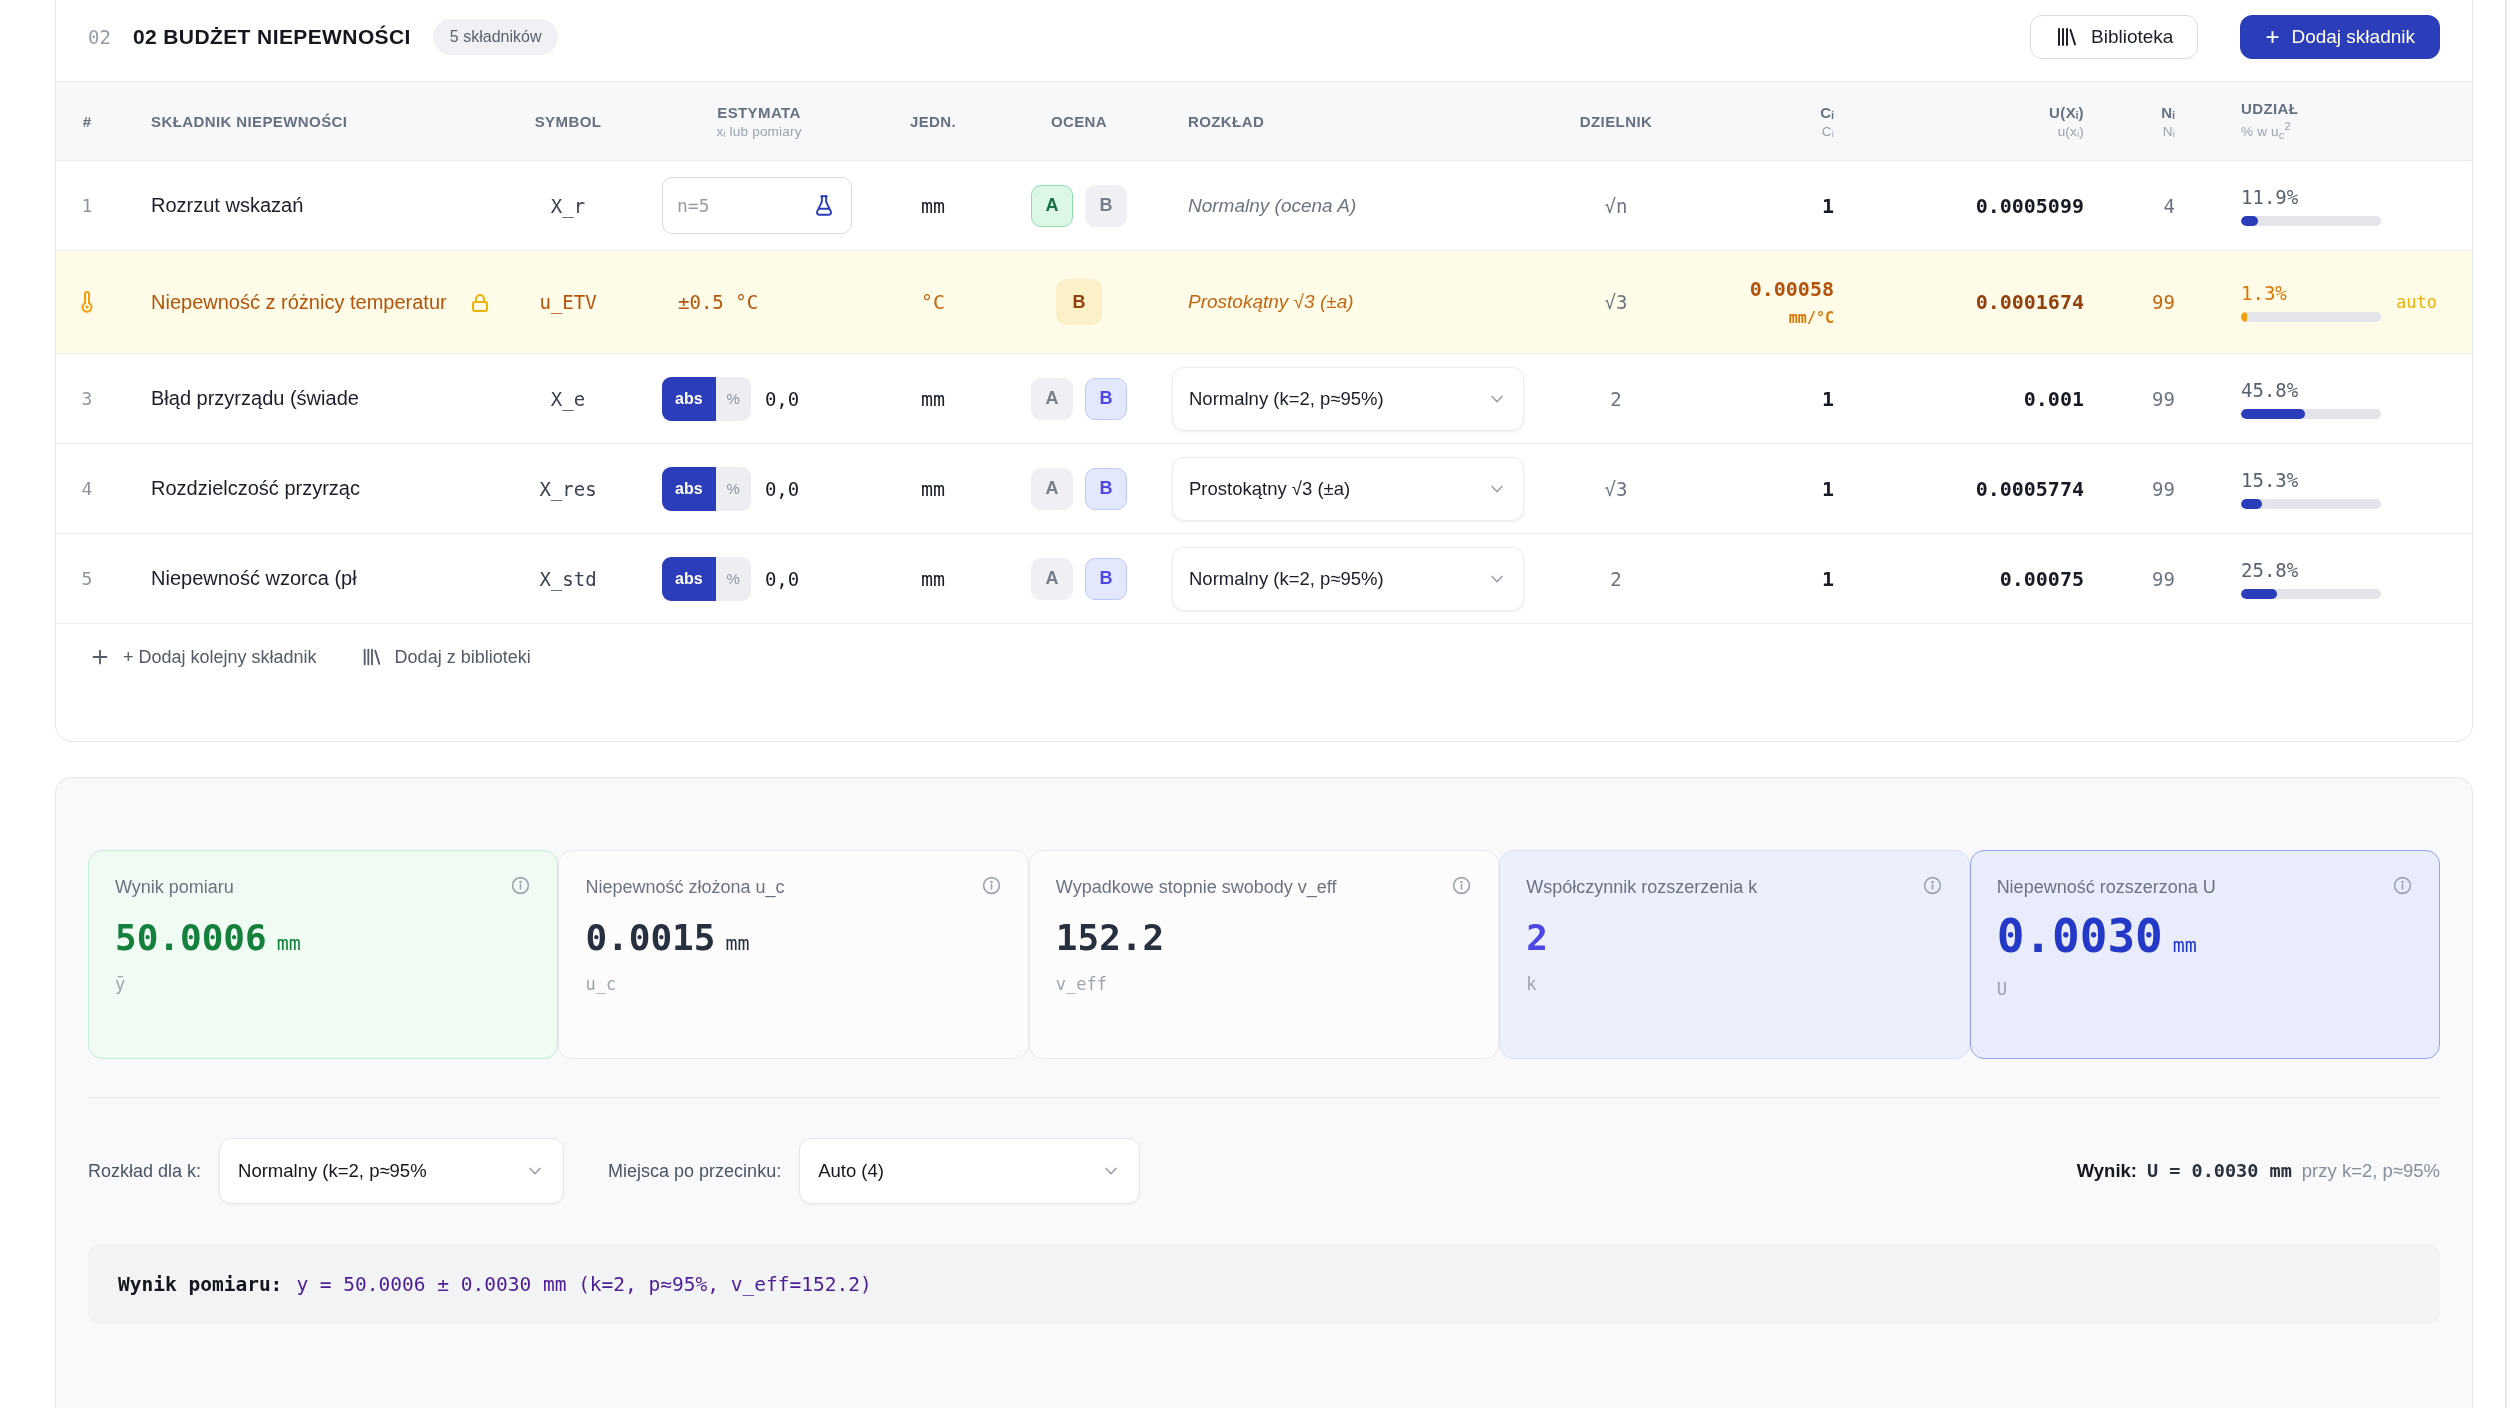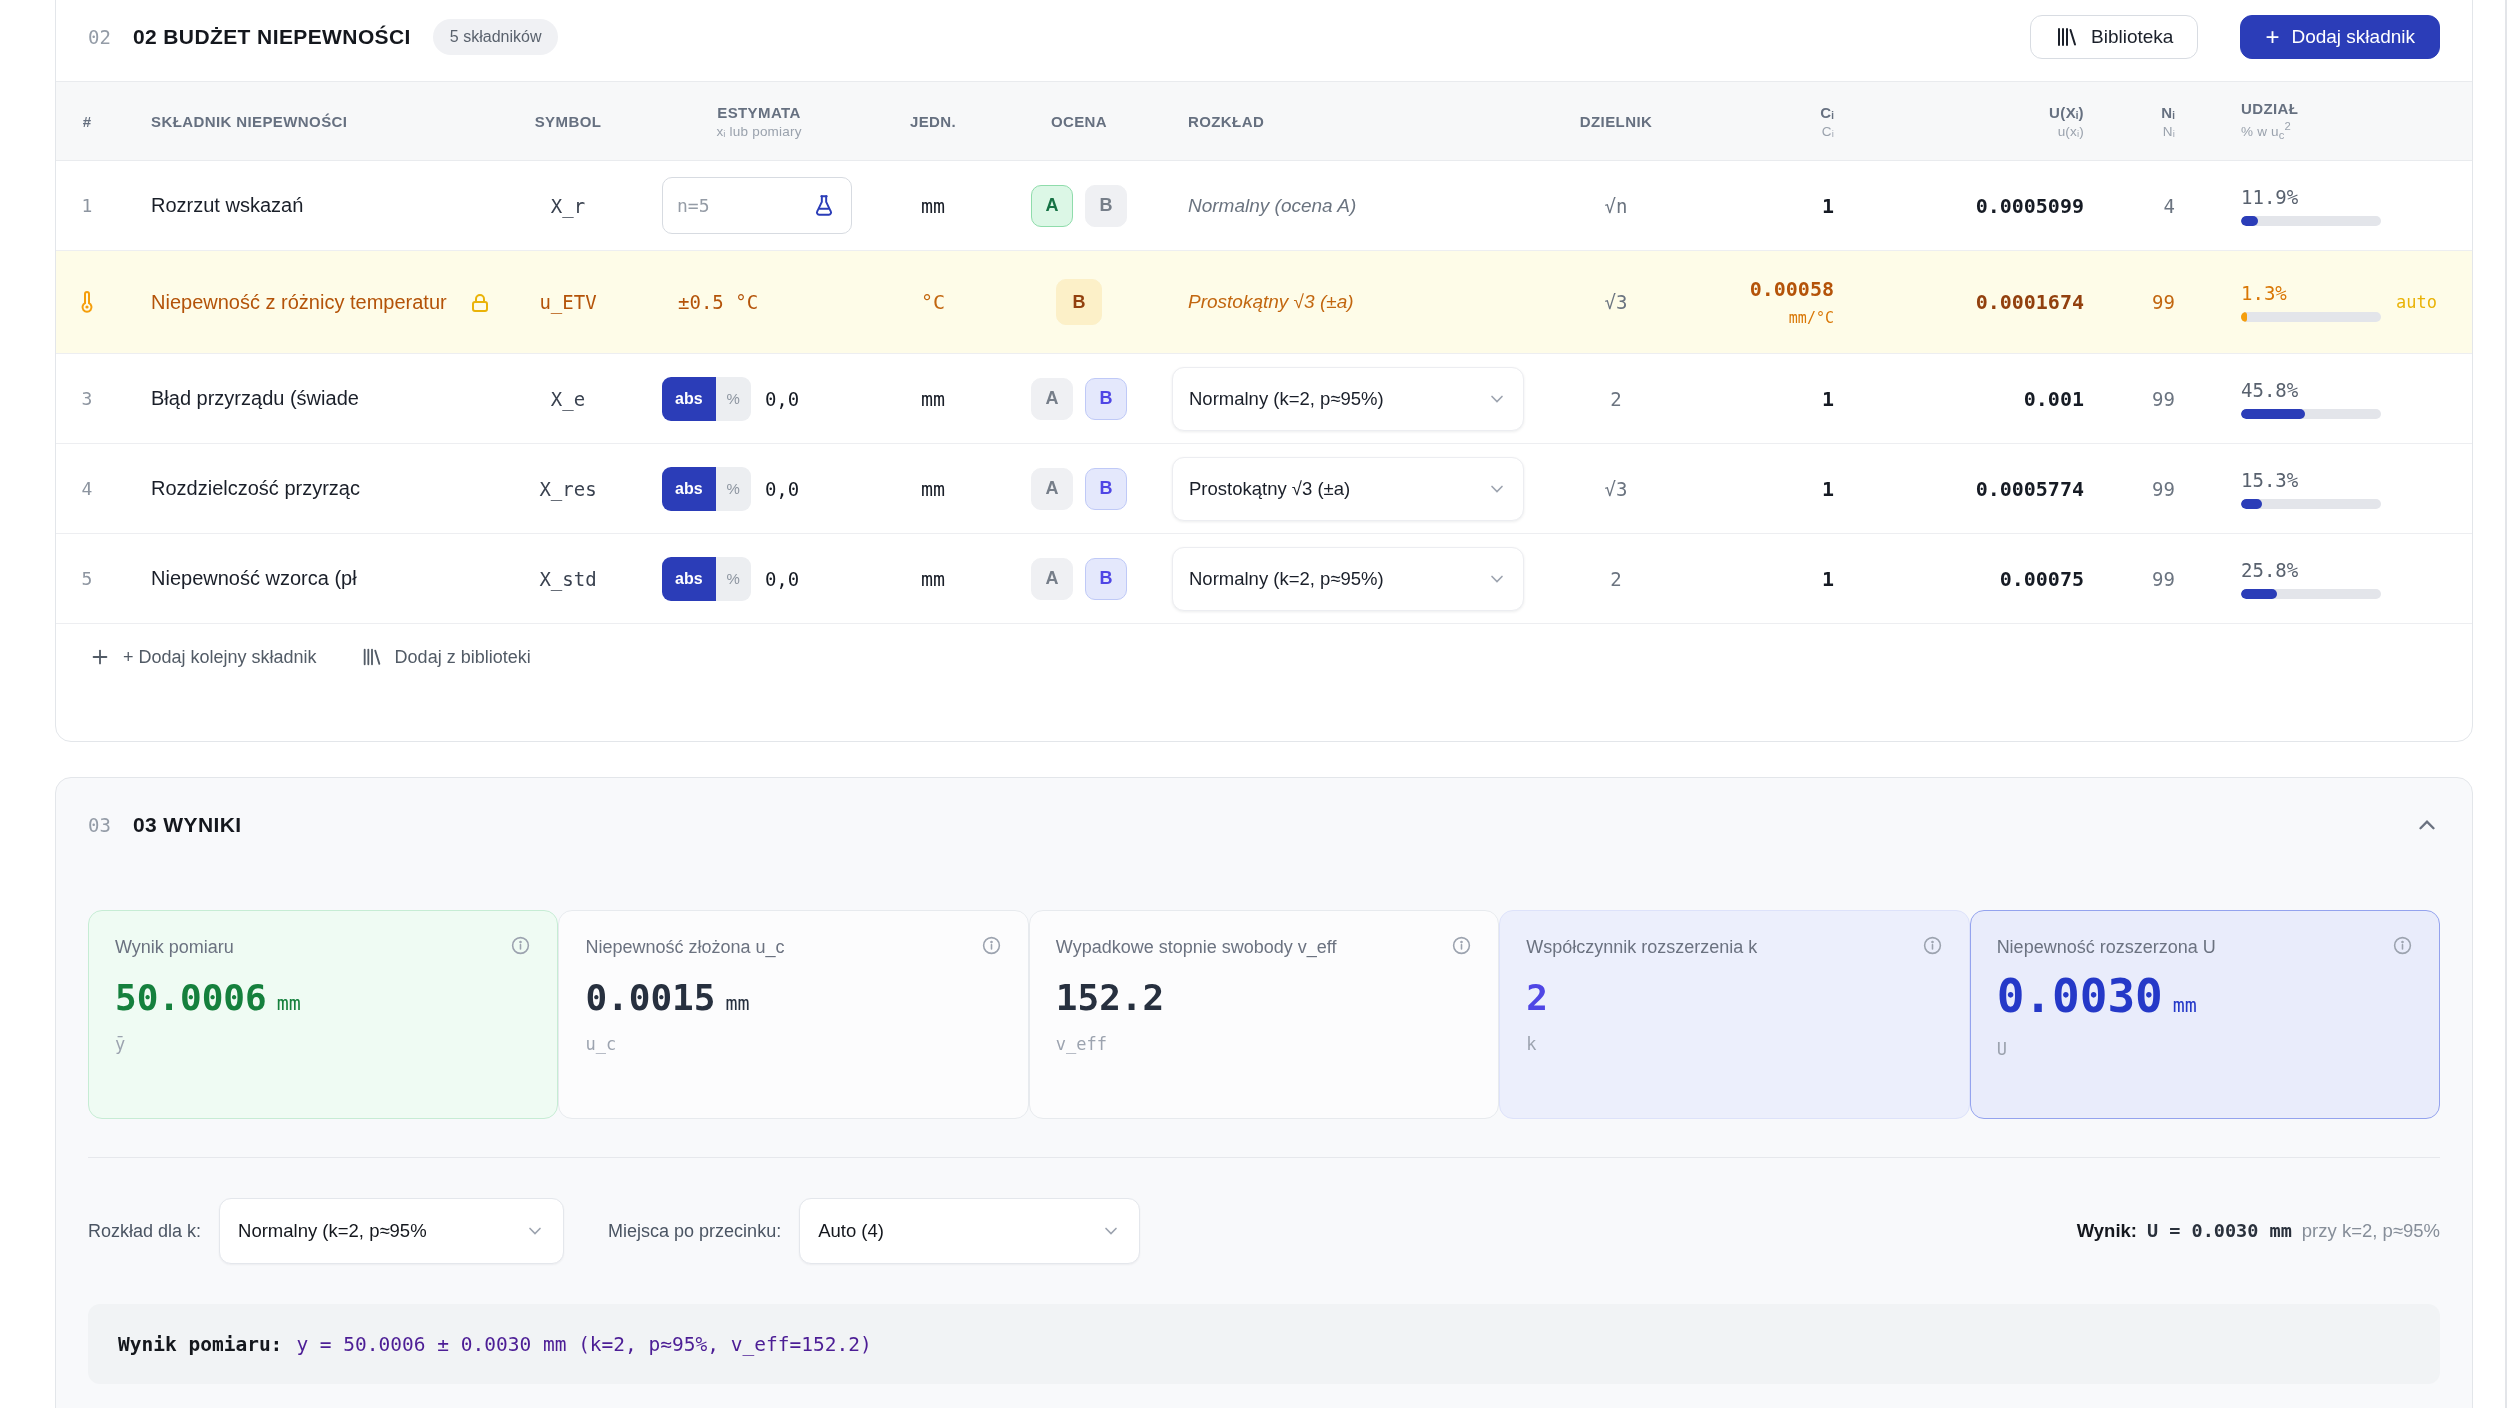--- a/index.html
+++ b/index.html
@@ -85,21 +85,21 @@
   .bar-fill.amber { background:#f59e0b; }
   .auto-tag { font-family:"DejaVu Sans Mono",monospace; font-size:17px; color:#eab308; }
 
   
   .tall .rname { color:#b45309; font-weight:500; white-space:normal; line-height:1.3; }
   .tall .rsym { color:#b45309; }
   .tall .runit { color:#c2660f; }
   .tall .rci { color:#b45309; }
   .tall .ruxi { color:#92400e; }
   .tall .rni { color:#c2660f; }
-  .ci-unit { display:block; font-weight:normal; font-size:15px; color:#d97706; margin-top:8px; }
+  .ci-unit { display:block; font-weight:bold; font-size:15px; color:#d97706; margin-top:8px; }
   .name-flex { display:flex; align-items:flex-end; justify-content:space-between; padding-right:6px; }
   .name-flex .nm { max-width:300px; }
 
   
   .tfoot { display:flex; align-items:center; gap:44px; height:66px; padding-left:33px; }
   .tfoot-btn { display:flex; align-items:center; gap:12px; font-size:18px; color:#525b66; cursor:pointer; }
 
   
   .res-head { display:flex; align-items:center; gap:22px; padding:34px 32px 0 32px; }
   .res-cards { display:flex; margin:72px 32px 0 32px; }
@@ -412,30 +412,20 @@
               <path d="M12 4v16"></path>
               <path d="M15.5 5l4.5 14.5"></path>
             </svg>
         </span>
         <span>Dodaj z biblioteki</span>
       </div>
     </div>
   </section>
 
   <section class="card card-results">
-    <div class="res-head">
-      <span class="sec-num">03</span>
-      <span class="sec-title">03 WYNIKI</span>
-      <span class="head-spacer"></span>
-      <span>
-        <svg width="26" height="26" viewBox="0 0 24 24" fill="none" stroke="#6b7280" stroke-width="2.2" stroke-linecap="round">
-            <polyline points="6 15 12 9 18 15"></polyline>
-          </svg>
-      </span>
-    </div>
 
     <div class="res-cards">
       <div class="rcard green">
         <div class="rcard-top">
           <span class="rcard-label">Wynik pomiaru</span>
           <span class="info-ic">
             <svg width="21" height="21" viewBox="0 0 24 24" fill="none" stroke="currentColor" stroke-width="1.8" stroke-linecap="round">
                 <circle cx="12" cy="12" r="9"></circle>
                 <path d="M12 11v5"></path>
                 <circle cx="12" cy="8" r="0.6" fill="currentColor"></circle>

